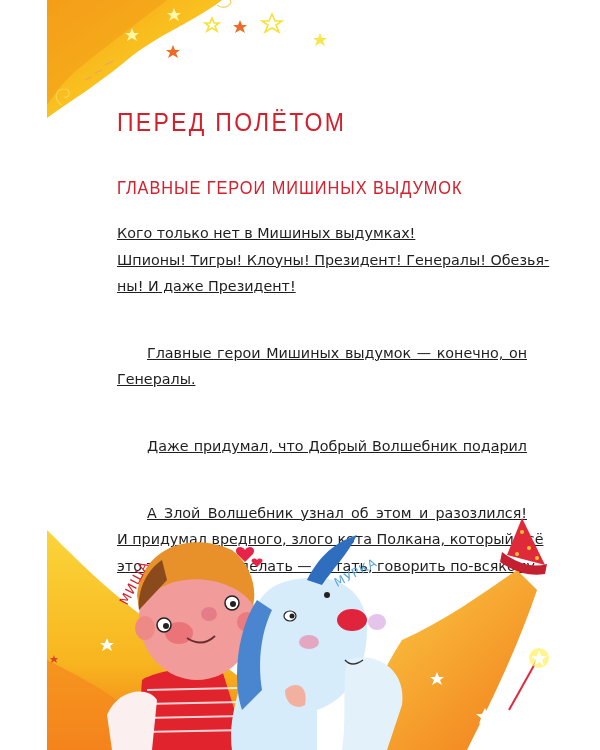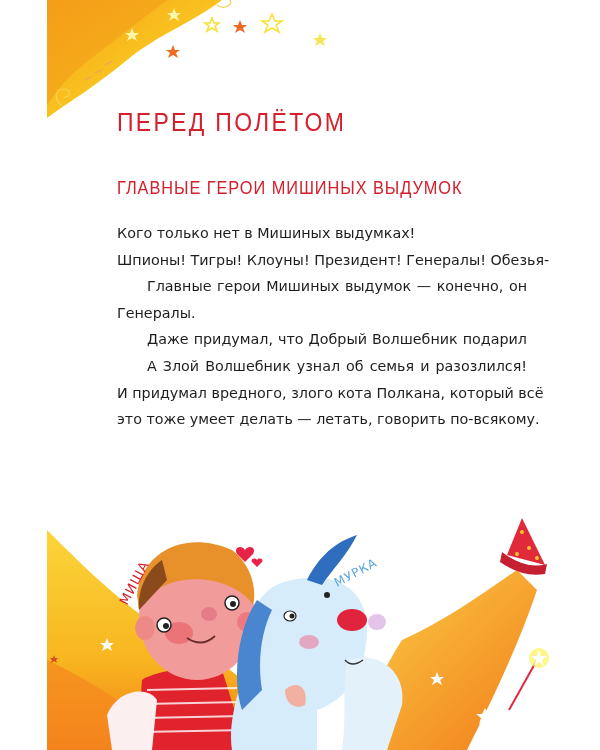--- a/index.html
+++ b/index.html
@@ -2,23 +2,23 @@
 <html><head>
 <meta charset="utf-8">
 <style>
   html,body{margin:0;padding:0;background:#fff;}
   body{width:600px;height:750px;position:relative;overflow:hidden;font-family:"DejaVu Sans","Liberation Sans",sans-serif;}
   .page{position:absolute;left:0;top:0;width:600px;height:750px;background:#fff;}
   .art-top{position:absolute;left:47px;top:0;width:300px;height:140px;}
   .title{position:absolute;left:117px;top:108px;margin:0;font-family:"Liberation Sans",sans-serif;font-weight:normal;font-size:25px;letter-spacing:2.5px;color:#d4202c;white-space:nowrap;transform:scaleX(0.92);transform-origin:left top;}
   .subtitle{position:absolute;left:117px;top:177px;margin:0;font-family:"Liberation Sans",sans-serif;font-weight:normal;font-size:19px;letter-spacing:1.1px;color:#d4202c;white-space:nowrap;transform:scaleX(0.86);transform-origin:left top;}
   .body{position:absolute;left:117px;top:220px;width:410px;font-size:14.3px;line-height:26.6px;color:#1e1e1e;}
-  .line{display:block;white-space:nowrap;text-align:justify;text-align-last:justify;height:26.6px;}
+  .line{display:block;white-space:nowrap;text-align:justify;text-align-last:justify;height:26.6px;text-decoration:underline;}
   .line.last{text-align-last:left;}
-  .line.indent{padding-left:30px;}
+  .line.indent{padding-left:30px;margin-top:40px;}
   .art-bottom{position:absolute;left:47px;top:510px;width:553px;height:240px;}
 </style>
 </head>
 <body>
 
 <div class="page">
 
   <svg class="art-top" viewBox="0 0 300 140" width="300" height="140">
     <defs>
       <linearGradient id="gt" x1="0" y1="0" x2="1" y2="1">
@@ -50,24 +50,25 @@
         <line x1="38" y1="80" x2="44" y2="77"></line>
     </g>
   </svg>
 
   <h1 class="title">ПЕРЕД ПОЛЁТОМ</h1>
   <h2 class="subtitle">ГЛАВНЫЕ ГЕРОИ МИШИНЫХ ВЫДУМОК</h2>
 
   <div class="body">
     <span class="line last">Кого только нет в Мишиных выдумках!</span>
     <span class="line">Шпионы! Тигры! Клоуны! Президент! Генералы! Обезья-</span>
+    <span class="line last">ны! И даже Президент!</span>
     <span class="line indent">Главные герои Мишиных выдумок — конечно, он</span>
     <span class="line last">Генералы.</span>
     <span class="line indent">Даже придумал, что Добрый Волшебник подарил</span>
-    <span class="line indent">А Злой Волшебник узнал об семья и разозлился!</span>
+    <span class="line indent">А Злой Волшебник узнал об этом и разозлился!</span>
     <span class="line">И придумал вредного, злого кота Полкана, который всё</span>
     <span class="line">это тоже умеет делать — летать, говорить по-всякому.</span>
   </div>
 
   <svg class="art-bottom" viewBox="0 0 553 240" width="553" height="240">
     <defs>
       <linearGradient id="gb" x1="0" y1="0" x2="0" y2="1">
         <stop offset="0" stop-color="#fbd53a"></stop>
         <stop offset="0.6" stop-color="#f8b51f"></stop>
         <stop offset="1" stop-color="#f07a1a"></stop>

